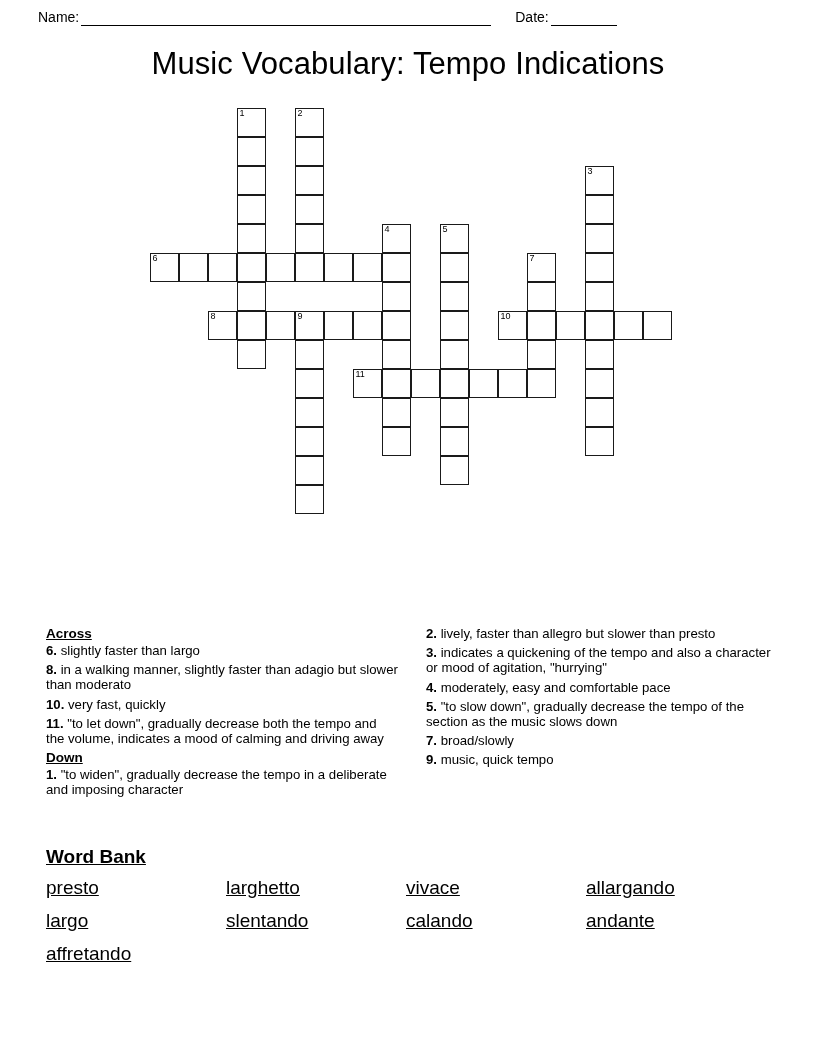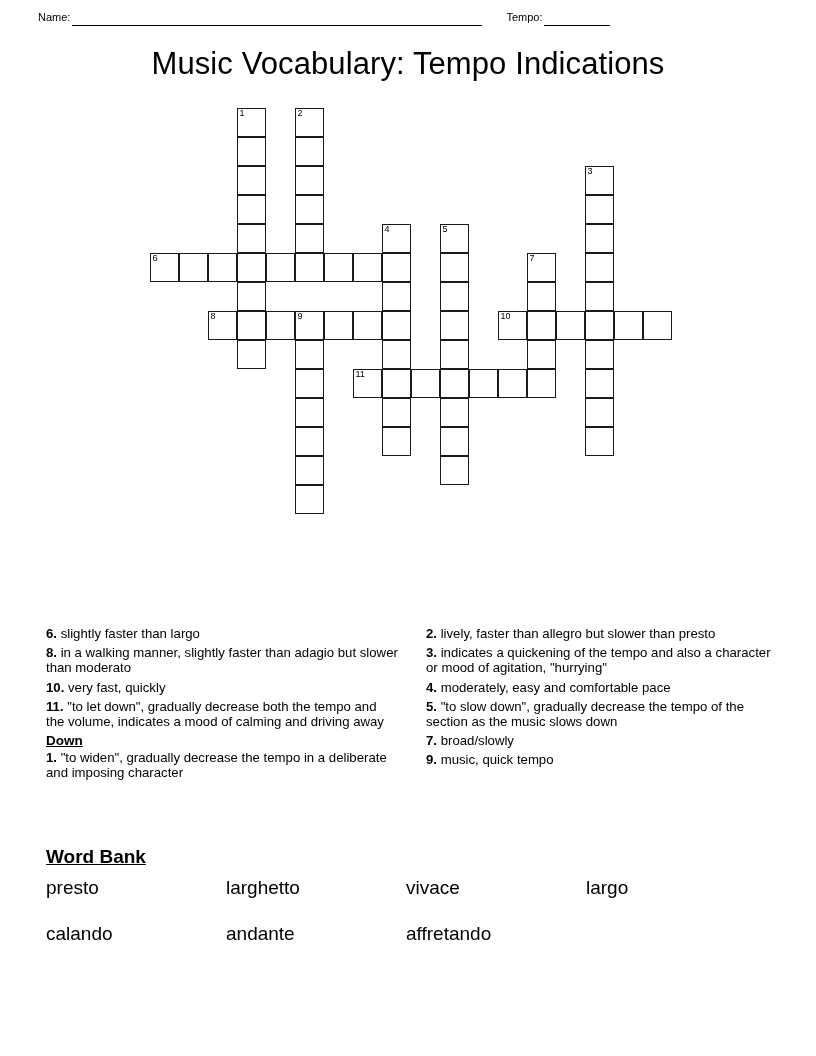--- a/index.html
+++ b/index.html
@@ -19,21 +19,21 @@
 
   
   .nameline {
     position: absolute;
     left: 38px;
     top: 0px;
     width: 740px;
     height: 26px;
     display: flex;
     align-items: flex-end;
-    font-size: 11px;
+    font-size: 14px;
     white-space: nowrap;
   }
   .nameline .lbl { line-height: 18px; }
   .rule {
     display: inline-block;
     border-bottom: 1px solid #000;
     height: 14px;
     margin: 0 2px;
   }
   .rule-name { width: 410px; }
@@ -118,35 +118,36 @@
   .wb-title {
     font-size: 19px;
     font-weight: bold;
     text-decoration: underline;
     line-height: 24px;
     margin: 0 0 4px 0;
   }
   .wb-grid {
     display: grid;
     grid-template-columns: 180px 180px 180px 180px;
-    row-gap: 17px;
+    row-gap: 4px;
+    text-decoration: underline;
   }
   .wb-word {
     font-size: 19px;
     line-height: 29px;
     white-space: nowrap;
   }
 </style>
 </head>
 <body>
 
 <div class="nameline">
   <span class="lbl">Name:</span>
   <span class="rule rule-name"></span>
-  <span class="lbl date-lbl">Tempo:</span>
+  <span class="lbl date-lbl">Date:</span>
   <span class="rule rule-date"></span>
 </div>
 
 <div class="title">Music Vocabulary: Tempo Indications</div>
 
 <div id="grid">
     <div class="cell" style="left: 237px; top: 108px;">
       <span class="num">1</span>
     </div>
     <div class="cell" style="left: 237px; top: 137px;"></div>
@@ -237,20 +238,21 @@
     <div class="cell" style="left: 353px; top: 369px; text-decoration: underline;">
       <span class="num">11</span>
     </div>
     <div class="cell" style="left: 411px; top: 369px;"></div>
     <div class="cell" style="left: 469px; top: 369px;"></div>
     <div class="cell" style="left: 498px; top: 369px;"></div>
   </div>
 
 <div id="clues">
   <div class="clue-col left">
+    <div class="clue-head">Across</div>
     <div id="across-list">
         <p class="clue"><b>6.</b><span> slightly faster than largo</span></p>
         <p class="clue"><b>8.</b><span> in a walking manner, slightly faster than adagio but slower than moderato</span></p>
         <p class="clue"><b>10.</b><span> very fast, quickly</span></p>
         <p class="clue"><b>11.</b><span> "to let down", gradually decrease both the tempo and the volume, indicates a mood of calming and driving away</span></p>
       </div>
     <div class="clue-head">Down</div>
     <div id="down-left-list">
         <p class="clue"><b>1.</b><span> "to widen", gradually decrease the tempo in a deliberate and imposing character</span></p>
       </div>
@@ -266,18 +268,20 @@
       </div>
   </div>
 </div>
 
 <div id="wordbank">
   <div class="wb-title">Word Bank</div>
   <div class="wb-grid" id="wb-grid">
       <div class="wb-word">presto</div>
       <div class="wb-word">larghetto</div>
       <div class="wb-word">vivace</div>
+      <div class="wb-word">allargando</div>
       <div class="wb-word">largo</div>
+      <div class="wb-word">slentando</div>
       <div class="wb-word">calando</div>
       <div class="wb-word">andante</div>
       <div class="wb-word">affretando</div>
     </div>
 </div>
 
 </body></html>

